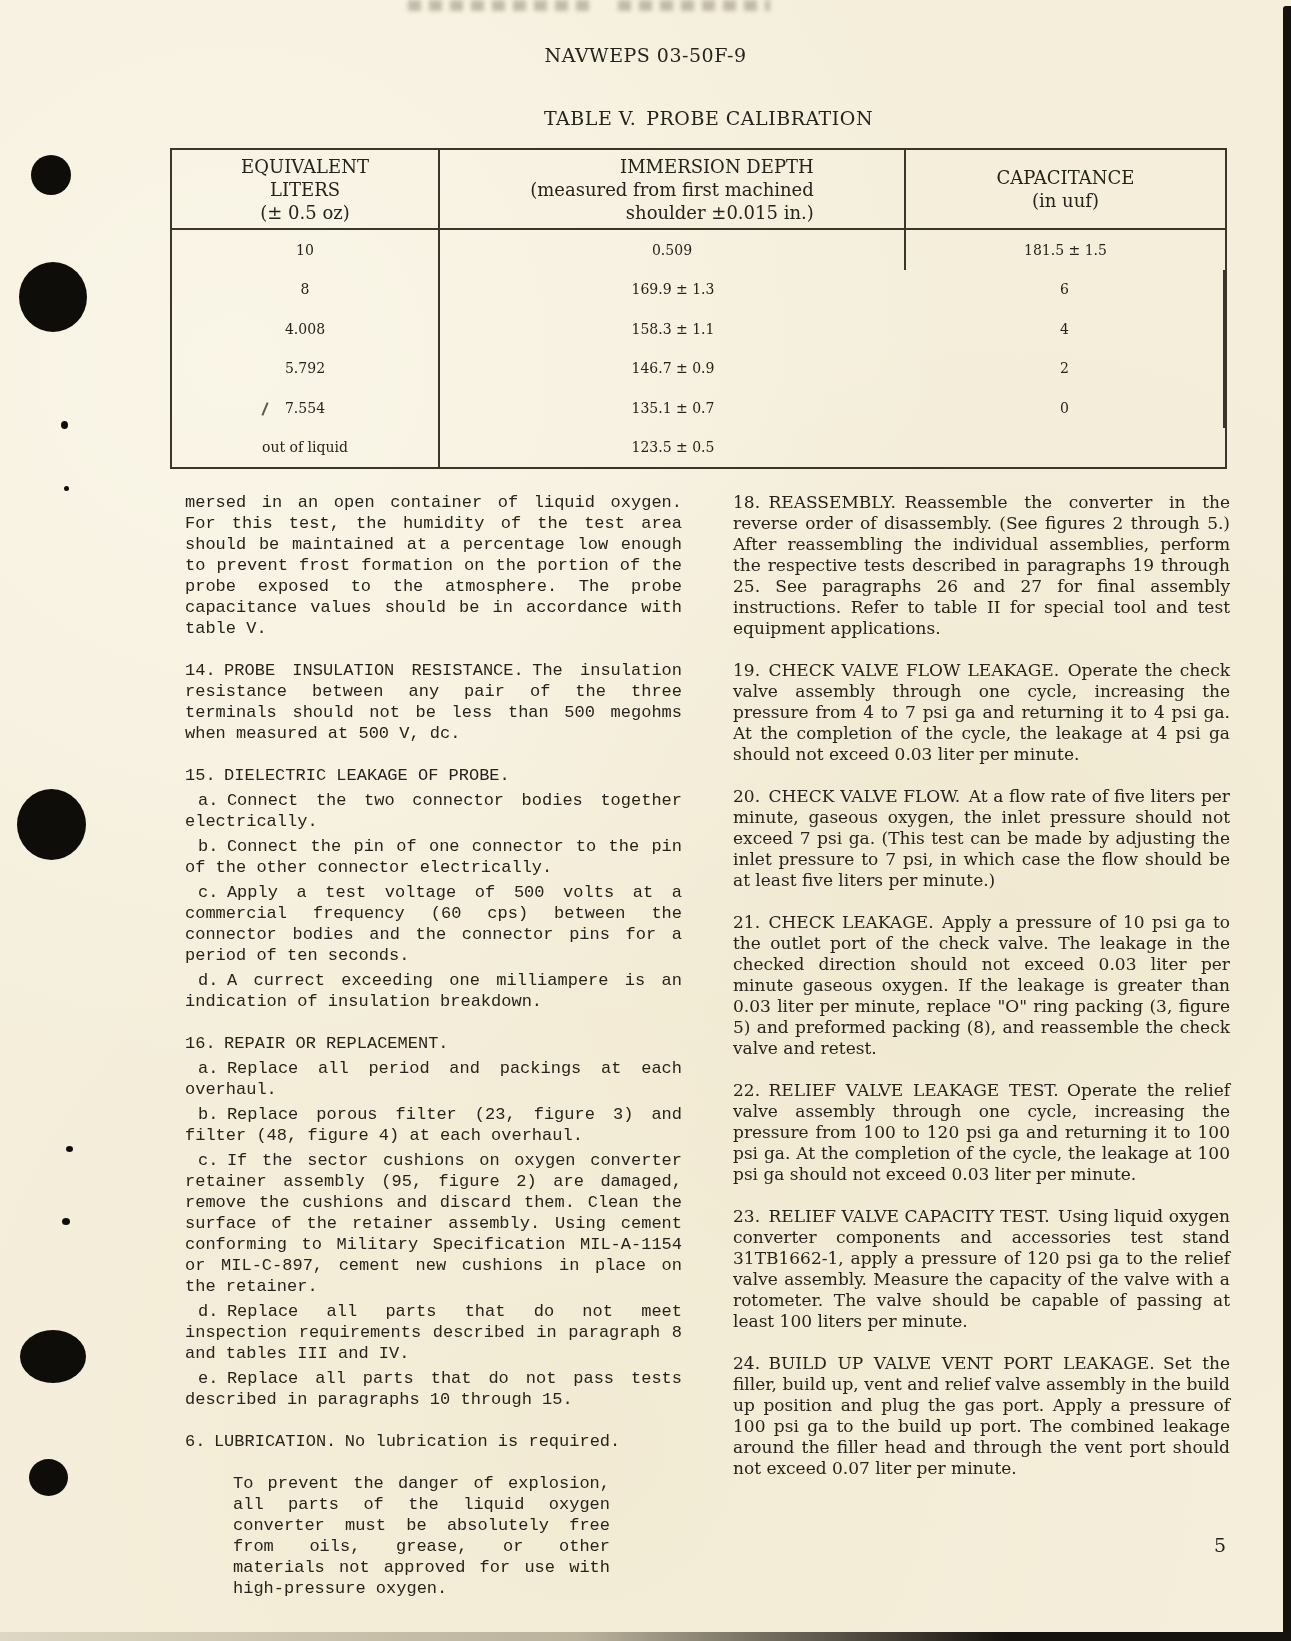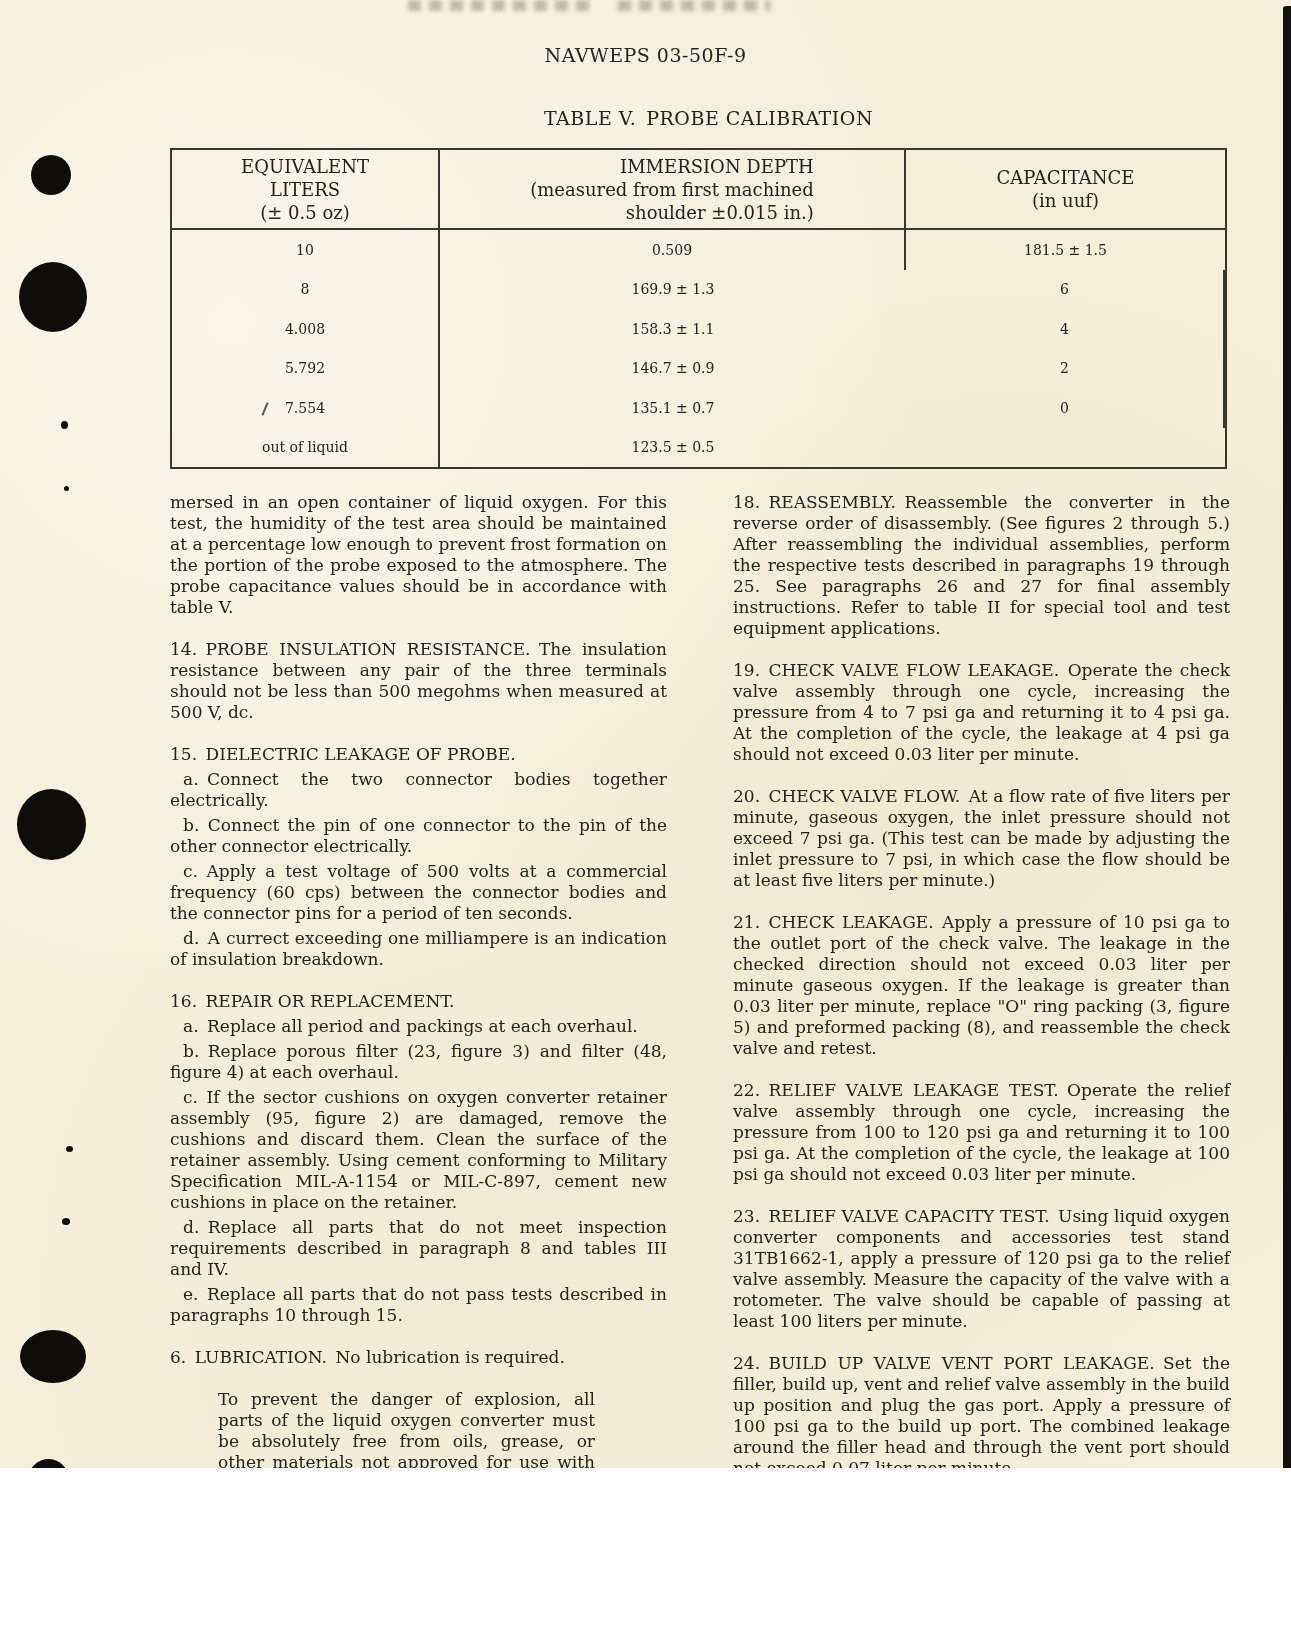--- a/index.html
+++ b/index.html
@@ -1,17 +1,17 @@
 <!DOCTYPE html>
 <html><head>
 <meta charset="utf-8">
 <style>
   html,body { margin:0; padding:0; }
   .page {
-    position:relative; width:1291px; height:1468px; overflow:hidden;
+    position:relative; width:1291px; height:1641px; overflow:hidden;
     background-color:#f4eedb;
     background-image:
       radial-gradient(circle at 18% 22%, rgba(255,252,242,0.55), transparent 45%),
       radial-gradient(circle at 78% 55%, rgba(234,222,188,0.35), transparent 42%),
       radial-gradient(circle at 45% 88%, rgba(238,228,197,0.35), transparent 40%);
     font-family:"DejaVu Serif","Liberation Serif",serif;
     color:#26231c;
   }
 
   .doc-number { position:absolute; top:44px; left:0; width:100%; text-align:center;
@@ -27,21 +27,21 @@
   .th.last { border-right:none; }
   .th .hdr-lines { display:block; }
   .th .hdr-left { text-align:right; }
   .tbl-body { display:grid; grid-template-columns:268px 466px 1fr; grid-auto-rows:39.5px; }
   .td { border-right:2px solid #3a362c; display:flex; align-items:center; justify-content:center;
     font-size:14px; }
   .td.last { border-right:none; }
 
   .col { position:absolute; top:492px; width:497px; font-size:17px; line-height:21px;
     text-align:justify; }
-  .col-left { left:170px; }
+  .col-left { left:185px;font-family:Liberation Mono, monospace; }
   .col-right { left:733px; }
   .col p { margin:21px 0 0 0; }
   .col p.first { margin-top:0; }
   .col p.sub { margin-top:4px; text-indent:13px; }
   .warn-head { text-align:center; letter-spacing:0.5px; }
   .warn-body { margin:21px 72px 0 48px !important; }
 
   .page-number { position:absolute; left:1214px; top:1534px; font-size:19px; }
 
   .dot { position:absolute; background:#0f0d0a; border-radius:50%; }

